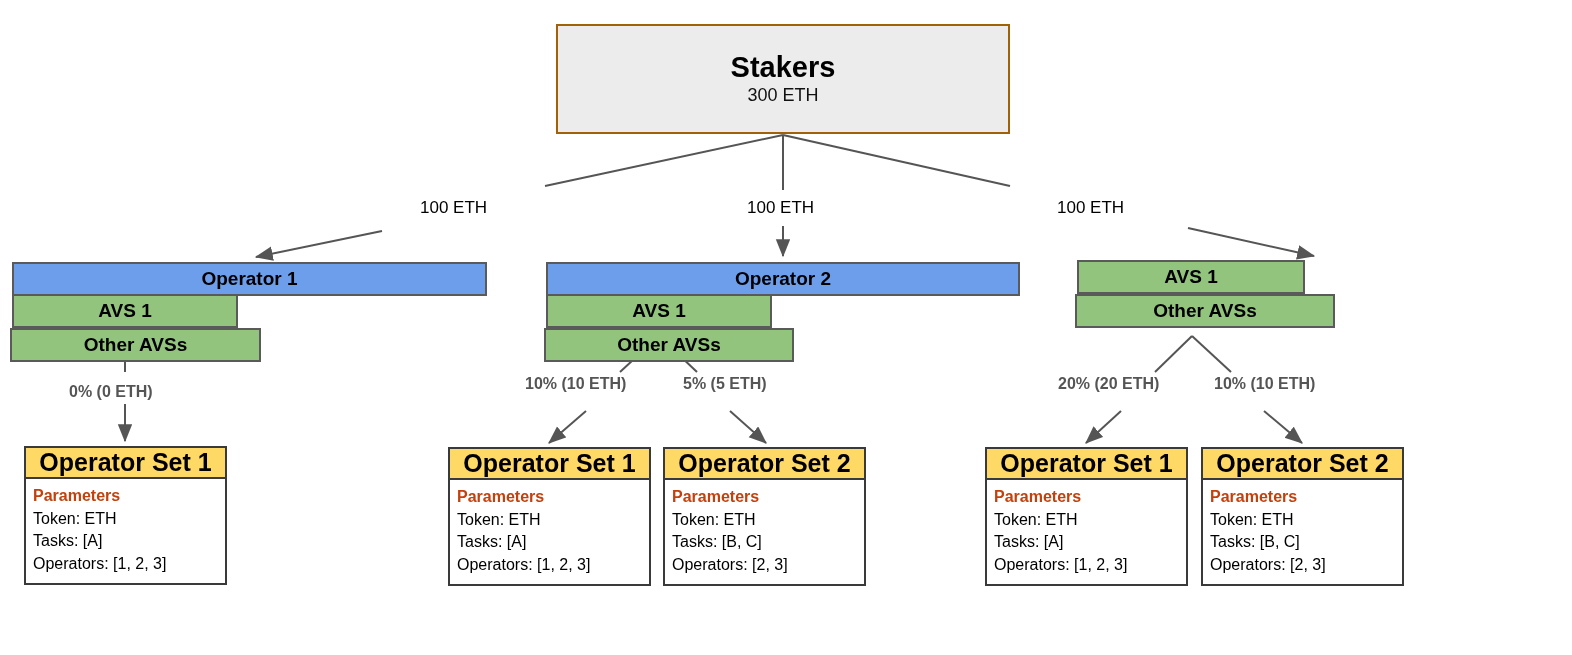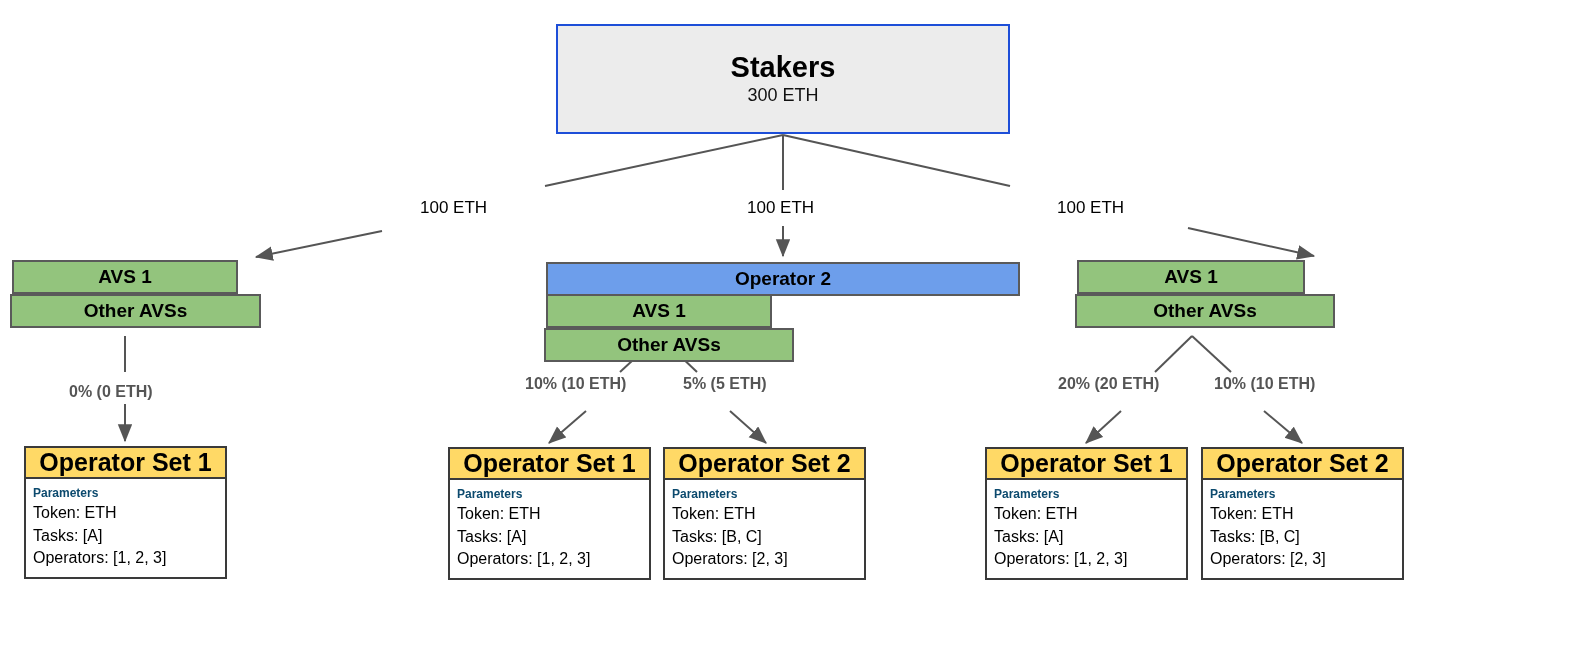--- a/index.html
+++ b/index.html
@@ -27,21 +27,21 @@
   }
 
   
   .stakers-box {
     position: absolute;
     left: 556px;
     top: 24px;
     width: 454px;
     height: 110px;
     background: #ececec;
-    border: 2px solid #1d4ed8;
+    border: 2px solid #a16207;
     box-sizing: border-box;
     display: flex;
     flex-direction: column;
     align-items: center;
     justify-content: center;
   }
   .stakers-title {
     font-size: 29px;
     font-weight: bold;
     color: #000000;
@@ -111,23 +111,23 @@
     color: #000000;
   }
   .opset-body {
     background: #ffffff;
     border: 2px solid #3a3a3a;
     box-sizing: border-box;
     margin-top: -2px;
     padding: 6px 7px 7px 7px;
   }
   .opset-params {
-    font-size: 12px;
-    font-weight: bold;
-    color: #0c4a6e;
+    font-size: 16px;
+    font-weight: bold;
+    color: #c2410c;
     line-height: 1.42;
   }
   .opset-line {
     font-size: 16px;
     color: #000000;
     line-height: 1.42;
     white-space: nowrap;
   }
 
   
@@ -201,20 +201,21 @@
   <div class="stakers-box">
     <div class="stakers-title">Stakers</div>
     <div class="stakers-sub">300 ETH</div>
   </div>
 
   <div class="edge-label" style="left:420px; top:198px;">100 ETH</div>
   <div class="edge-label" style="left:747px; top:198px;">100 ETH</div>
   <div class="edge-label" style="left:1057px; top:198px;">100 ETH</div>
 
   <div class="operator" style="left:12px; top:262px; width:475px;">
+    <div class="op-header">Operator 1</div>
     <div class="op-cells">
       <div class="op-cell" style="width:226px;">AVS 1</div>
       <div class="op-cell" style="width:251px;">Other AVSs</div>
     </div>
   </div>
 
   <div class="pct-label" style="left:69px; top:383px;">0% (0 ETH)</div>
 
   <div class="opset" style="left:24px; top:446px;">
     <div class="opset-header">Operator Set 1</div>

